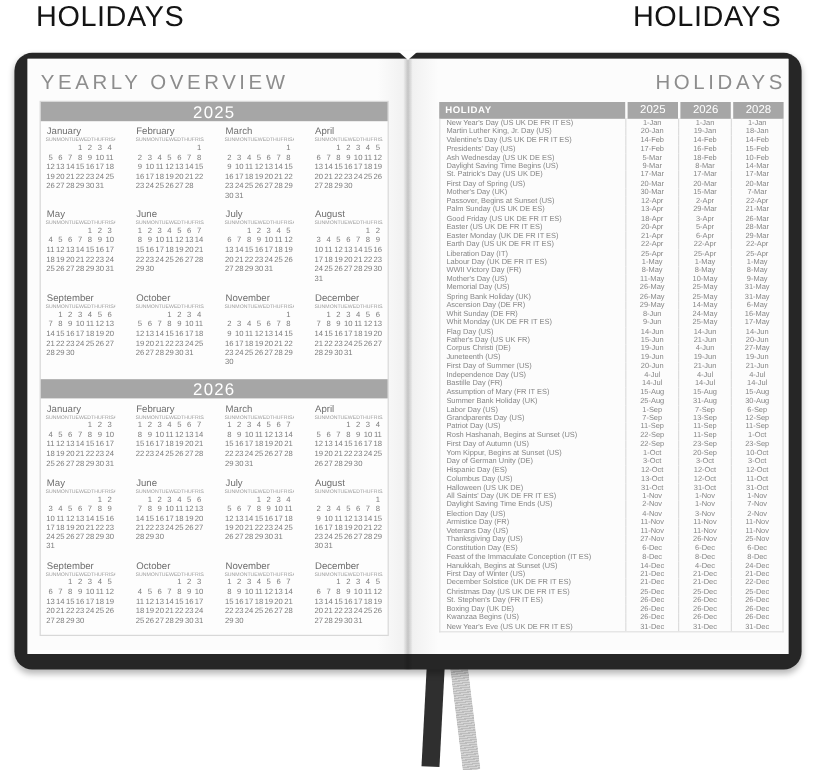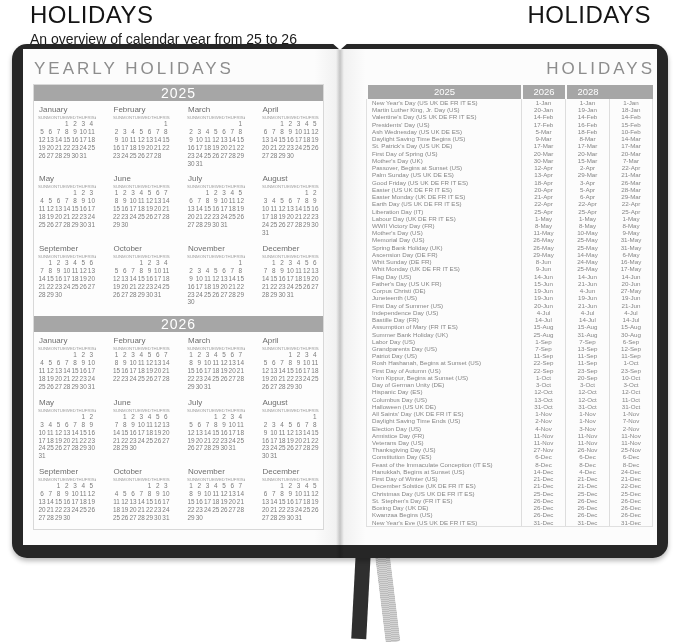--- a/index.html
+++ b/index.html
@@ -52,34 +52,33 @@
     transform:rotate(-7deg);transform-origin:top center;
     background-image:repeating-linear-gradient(0deg,rgba(255,255,255,.25) 0 1px,rgba(0,0,0,.05) 1px 2px);
     clip-path:polygon(0 0,100% 0,100% 97%,0 100%);}
 </style>
 </head>
 <body>
 
 <div class="top-header">
   <div class="tl">
     <div class="big-title">HOLIDAYS</div>
-    <div class="sub-title">An overview of calendar year from 25 to 26</div>
   </div>
   <div class="tr">
     <div class="big-title">HOLIDAYS</div>
   </div>
 </div>
 
 <div class="ribbon ribbon-black"></div>
 <div class="ribbon ribbon-gray"></div>
 
 <div class="book">
   <div class="pages">
     <div class="page page-left">
-      <div class="page-title">YEARLY HOLIDAYS</div>
+      <div class="page-title">YEARLY OVERVIEW</div>
       <div class="overview-table">
           <div class="year-band">2025</div>
           <div class="months-grid">
             <div class="month">
               <div class="m-name">January</div>
               <div class="m-dow">
                 <span>SUN</span>
                 <span>MON</span>
                 <span>TUE</span>
                 <span>WED</span>
@@ -1214,20 +1213,21 @@
                 <span>31</span>
               </div>
             </div>
           </div>
         </div>
     </div>
     <div class="page page-right">
       <div class="page-title">HOLIDAYS</div>
       <div class="holiday-table">
         <div class="h-head">
+            <div class="h-name">HOLIDAY</div>
             <div class="h-year">2025</div>
             <div class="h-year">2026</div>
             <div class="h-year">2028</div>
           </div>
         <div class="h-body">
             <div class="h-row">
               <div class="c-name">New Year's Day (US UK DE FR IT ES)</div>
               <div class="c-date">1-Jan</div>
               <div class="c-date">1-Jan</div>
               <div class="c-date">1-Jan</div>

